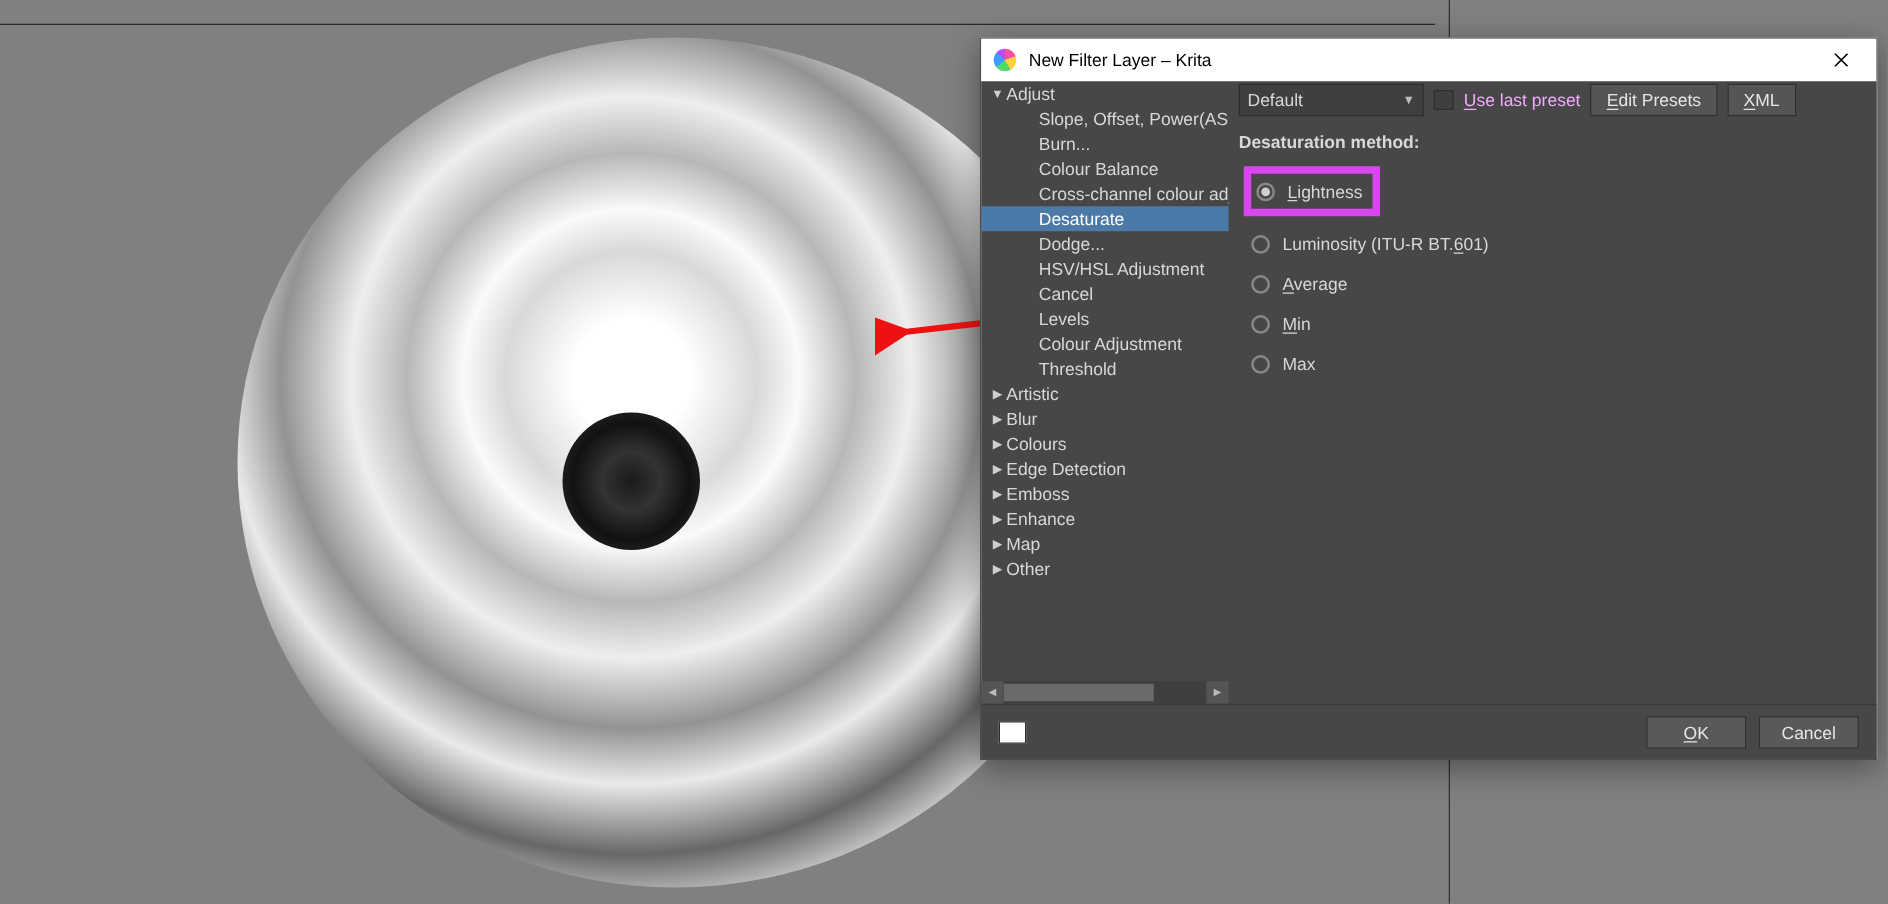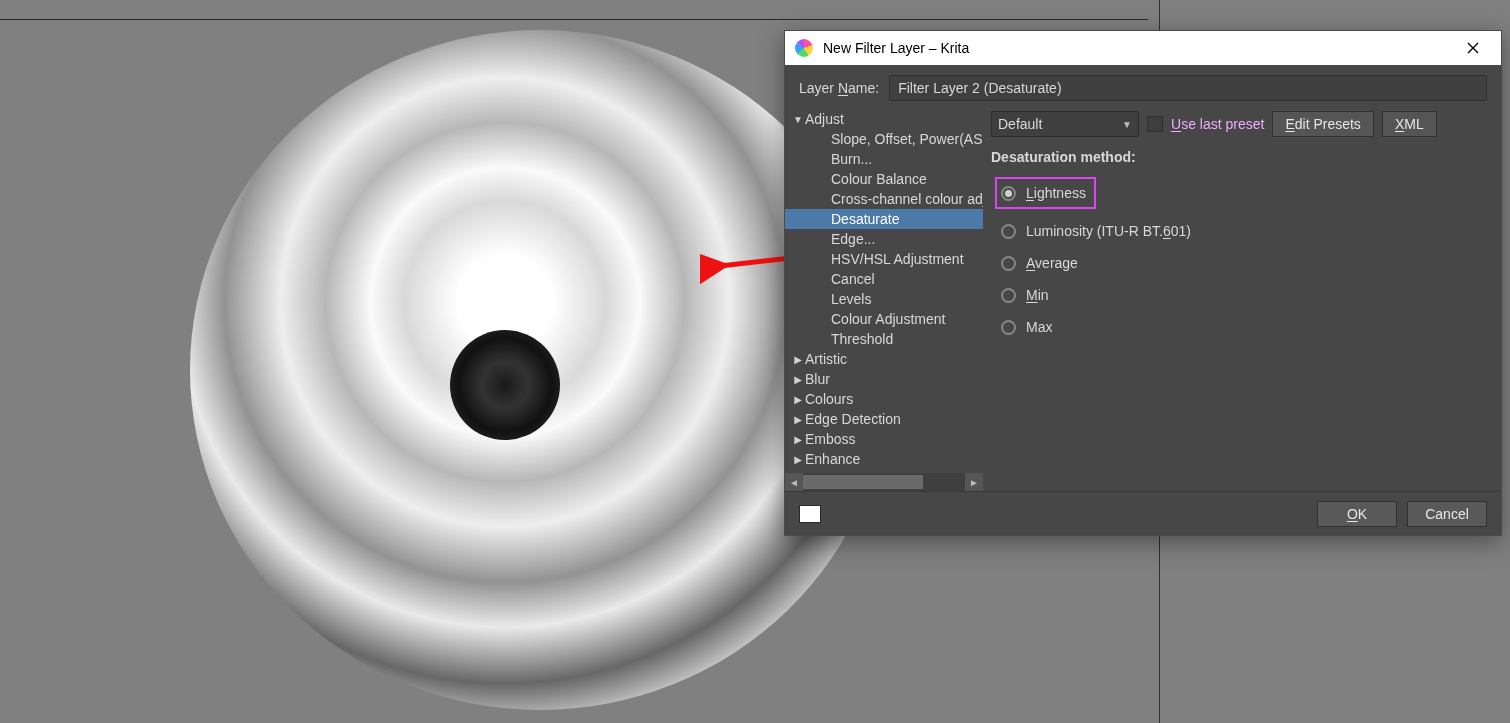--- a/index.html
+++ b/index.html
@@ -45,21 +45,21 @@
     left: 300px; top: 320px;
     width: 110px; height: 110px;
     border-radius: 50%;
     background: radial-gradient(circle, #1a1a1a 0%, #333 30%, #111 60%, #3a3a3a 100%);
     box-shadow: 0 0 18px 8px rgba(255,255,255,.15);
   }
   
   .dialog {
     position: absolute;
     left: 784px; top: 30px;
-    width: 718px; height: 506px;
+    width: 718px; height: 578px;
     background: #ffffff;
     border: 1px solid #4a4a4a;
     box-shadow: 0 6px 24px rgba(0,0,0,.4);
     display: flex;
     flex-direction: column;
   }
   .titlebar {
     height: 34px;
     background: #ffffff;
     display: flex;
@@ -195,21 +195,21 @@
     width:15px;height:15px;border-radius:50%;
     border:2px solid #888;background:#474747;
     position:relative;
   }
   .radio-item.checked .radio-dot::after{
     content:"";position:absolute;left:2px;top:2px;width:7px;height:7px;border-radius:50%;background:#cfcfcf;
   }
   .radio-item .lbl{color:#d8d8d8;}
   .radio-item .lbl .ul{text-decoration:underline;text-underline-offset:2px;}
   .highlight-box{
-    border:2px solid #d946ef;
+    border:6px solid #d946ef;
     padding:4px 8px 4px 4px;
     margin-left:-6px;
     width:fit-content;
   }
   .footer{
     height:44px;
     background:#474747;
     border-top:1px solid #3a3a3a;
     display:flex;align-items:center;
     padding:0 14px;
@@ -254,38 +254,34 @@
     <span>New Filter Layer – Krita</span>
     <div class="spacer"></div>
     <div class="close">
       <svg width="12" height="12" viewBox="0 0 12 12">
           <path d="M1 1 L11 11 M11 1 L1 11" stroke="#000" stroke-width="1.4"></path>
         </svg>
     </div>
   </div>
 
   <div class="dialog-body">
-    <div class="row-layername">
-      <label><span>Layer </span><span class="ul">N</span><span>ame:</span></label>
-      <input type="text" value="Filter Layer 2 (Desaturate)" style="">
-    </div>
 
     <div class="main-cols">
       <div class="filter-tree">
         <div class="tree-scroll">
           <div class="tree-parent">
               <span class="arrow">▼</span>
               <span>Adjust</span>
             </div>
           <div class="tree-item tree-child">Slope, Offset, Power(ASC-CDL)</div>
           <div class="tree-item tree-child">Burn...</div>
           <div class="tree-item tree-child">Colour Balance</div>
           <div class="tree-item tree-child">Cross-channel colour adjustment</div>
           <div class="tree-item tree-child selected">Desaturate</div>
-          <div class="tree-item tree-child">Edge...</div>
+          <div class="tree-item tree-child">Dodge...</div>
           <div class="tree-item tree-child">HSV/HSL Adjustment</div>
           <div class="tree-item tree-child">Cancel</div>
           <div class="tree-item tree-child">Levels</div>
           <div class="tree-item tree-child">Colour Adjustment</div>
           <div class="tree-item tree-child">Threshold</div>
           <div class="tree-parent">
               <span class="arrow">▶</span>
               <span>Artistic</span>
             </div>
           <div class="tree-parent">

